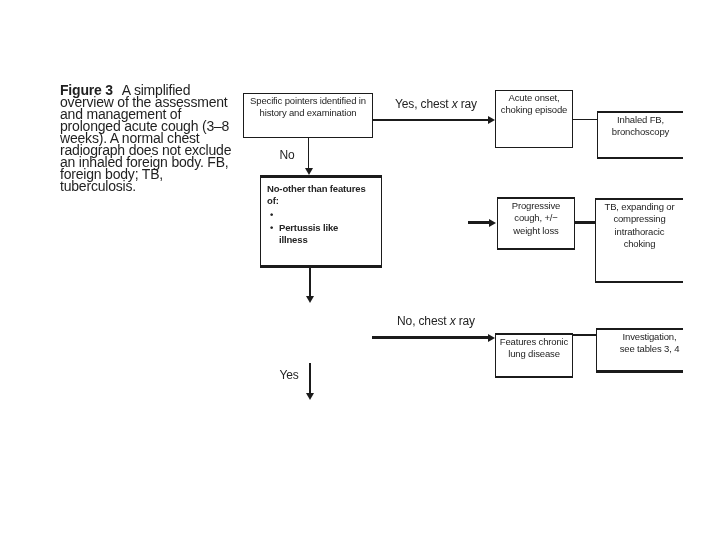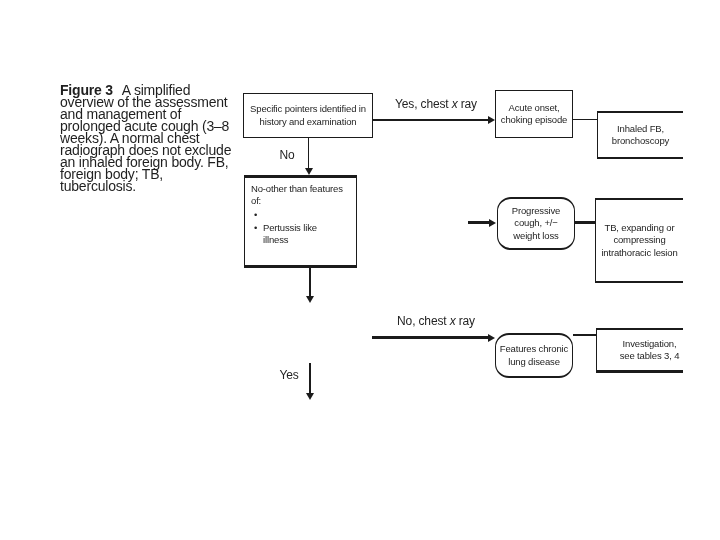--- a/index.html
+++ b/index.html
@@ -12,26 +12,26 @@
   
   #caption {
     left:60px; top:84px; width:179px;
     font-size:14px; line-height:12px; letter-spacing:-0.2px; color:#1f1f1f;
   }
   #caption .fig-label { font-weight:bold; margin-right:9px; }
   
   .node {
     position:absolute; box-sizing:border-box; background:#fff;
     border:1.5px solid #1b1b1b;
-    display:flex; align-items:center; justify-content:center;
+    display:flex; justify-content:center;
     text-align:center; font-size:9.5px; line-height:12.3px;
     letter-spacing:-0.15px; color:#242424; padding:1px 2px;
   }
   .thick-tb { border-top-width:3px; border-bottom-width:3px; }
-  .mid-tb   { border-top-width:2.5px; border-bottom-width:2.5px;border-radius:14px; }
+  .mid-tb   { border-top-width:2.5px; border-bottom-width:2.5px; }
   .clipped-right { border-right:0; border-top-width:2px; border-bottom-width:2px;margin-top:16px; }
   #box-noother {
     align-items:flex-start; justify-content:flex-start; text-align:left;
     padding:5px 3px 0 6px; flex-direction:column;
   }
   #box-noother .bullets { margin-top:1px; }
   .bullet-row { display:flex; margin-top:0.5px; }
   .bullet-glyph { width:9px; flex:0 0 9px; text-align:left; padding-left:3px; }
   .bullet-text { width:72px; }
   #box-investigation { border-bottom-width:3px;padding-left:21px; }
@@ -60,47 +60,47 @@
 <div id="page">
 
   <div id="caption" class="abs">
     <span class="fig-label">Figure 3</span><span>A simplified overview of the assessment and management of prolonged acute cough (3–8 weeks). A normal chest radiograph does not exclude an inhaled foreign body. FB, foreign body; TB, tuberculosis.</span>
   </div>
 
   <div class="node" style="left:243px; top:93px; width:130px; height:45px;">
     <span>Specific pointers identified in history and examination</span>
   </div>
 
-  <div class="node" style="left:495px; top:90px; width:78px; height:48px;">
+  <div class="node" style="left:495px; top:90px; width:78px; height:58px;">
     <span>Acute onset, choking episode</span>
   </div>
 
   <div class="node clipped-right" style="left:597px; top:95px; width:86px; height:48px;">
     <span>Inhaled FB, bronchoscopy</span>
   </div>
 
-  <div class="node thick-tb" id="box-noother" style="left:244px; top:175px; width:113px; height:93px;">
+  <div class="node thick-tb" id="box-noother" style="left:260px; top:175px; width:122px; height:93px;font-weight:bold;">
     <span>No-other than features of:</span>
     <div class="bullets">
       <div class="bullet-row">
         <span class="bullet-glyph">•</span>
       </div>
       <div class="bullet-row">
         <span class="bullet-glyph">•</span>
         <span class="bullet-text">Pertussis like illness</span>
       </div>
     </div>
   </div>
 
   <div class="node mid-tb" style="left:497px; top:197px; width:78px; height:53px;">
     <span>Progressive cough, +/− weight loss</span>
   </div>
 
   <div class="node clipped-right" style="left:595px; top:182px; width:88px; height:85px;">
-    <span>TB, expanding or compressing intrathoracic lesion</span>
+    <span>TB, expanding or compressing intrathoracic choking</span>
   </div>
 
 
   <div class="node mid-tb" style="left:495px; top:313px; width:78px; height:45px;margin-top:20px;">
     <span>Features chronic lung disease</span>
   </div>
 
   <div class="node clipped-right" id="box-investigation" style="left:596px; top:312px; width:87px; height:45px;">
     <span>Investigation, see tables 3, 4</span>
   </div>

